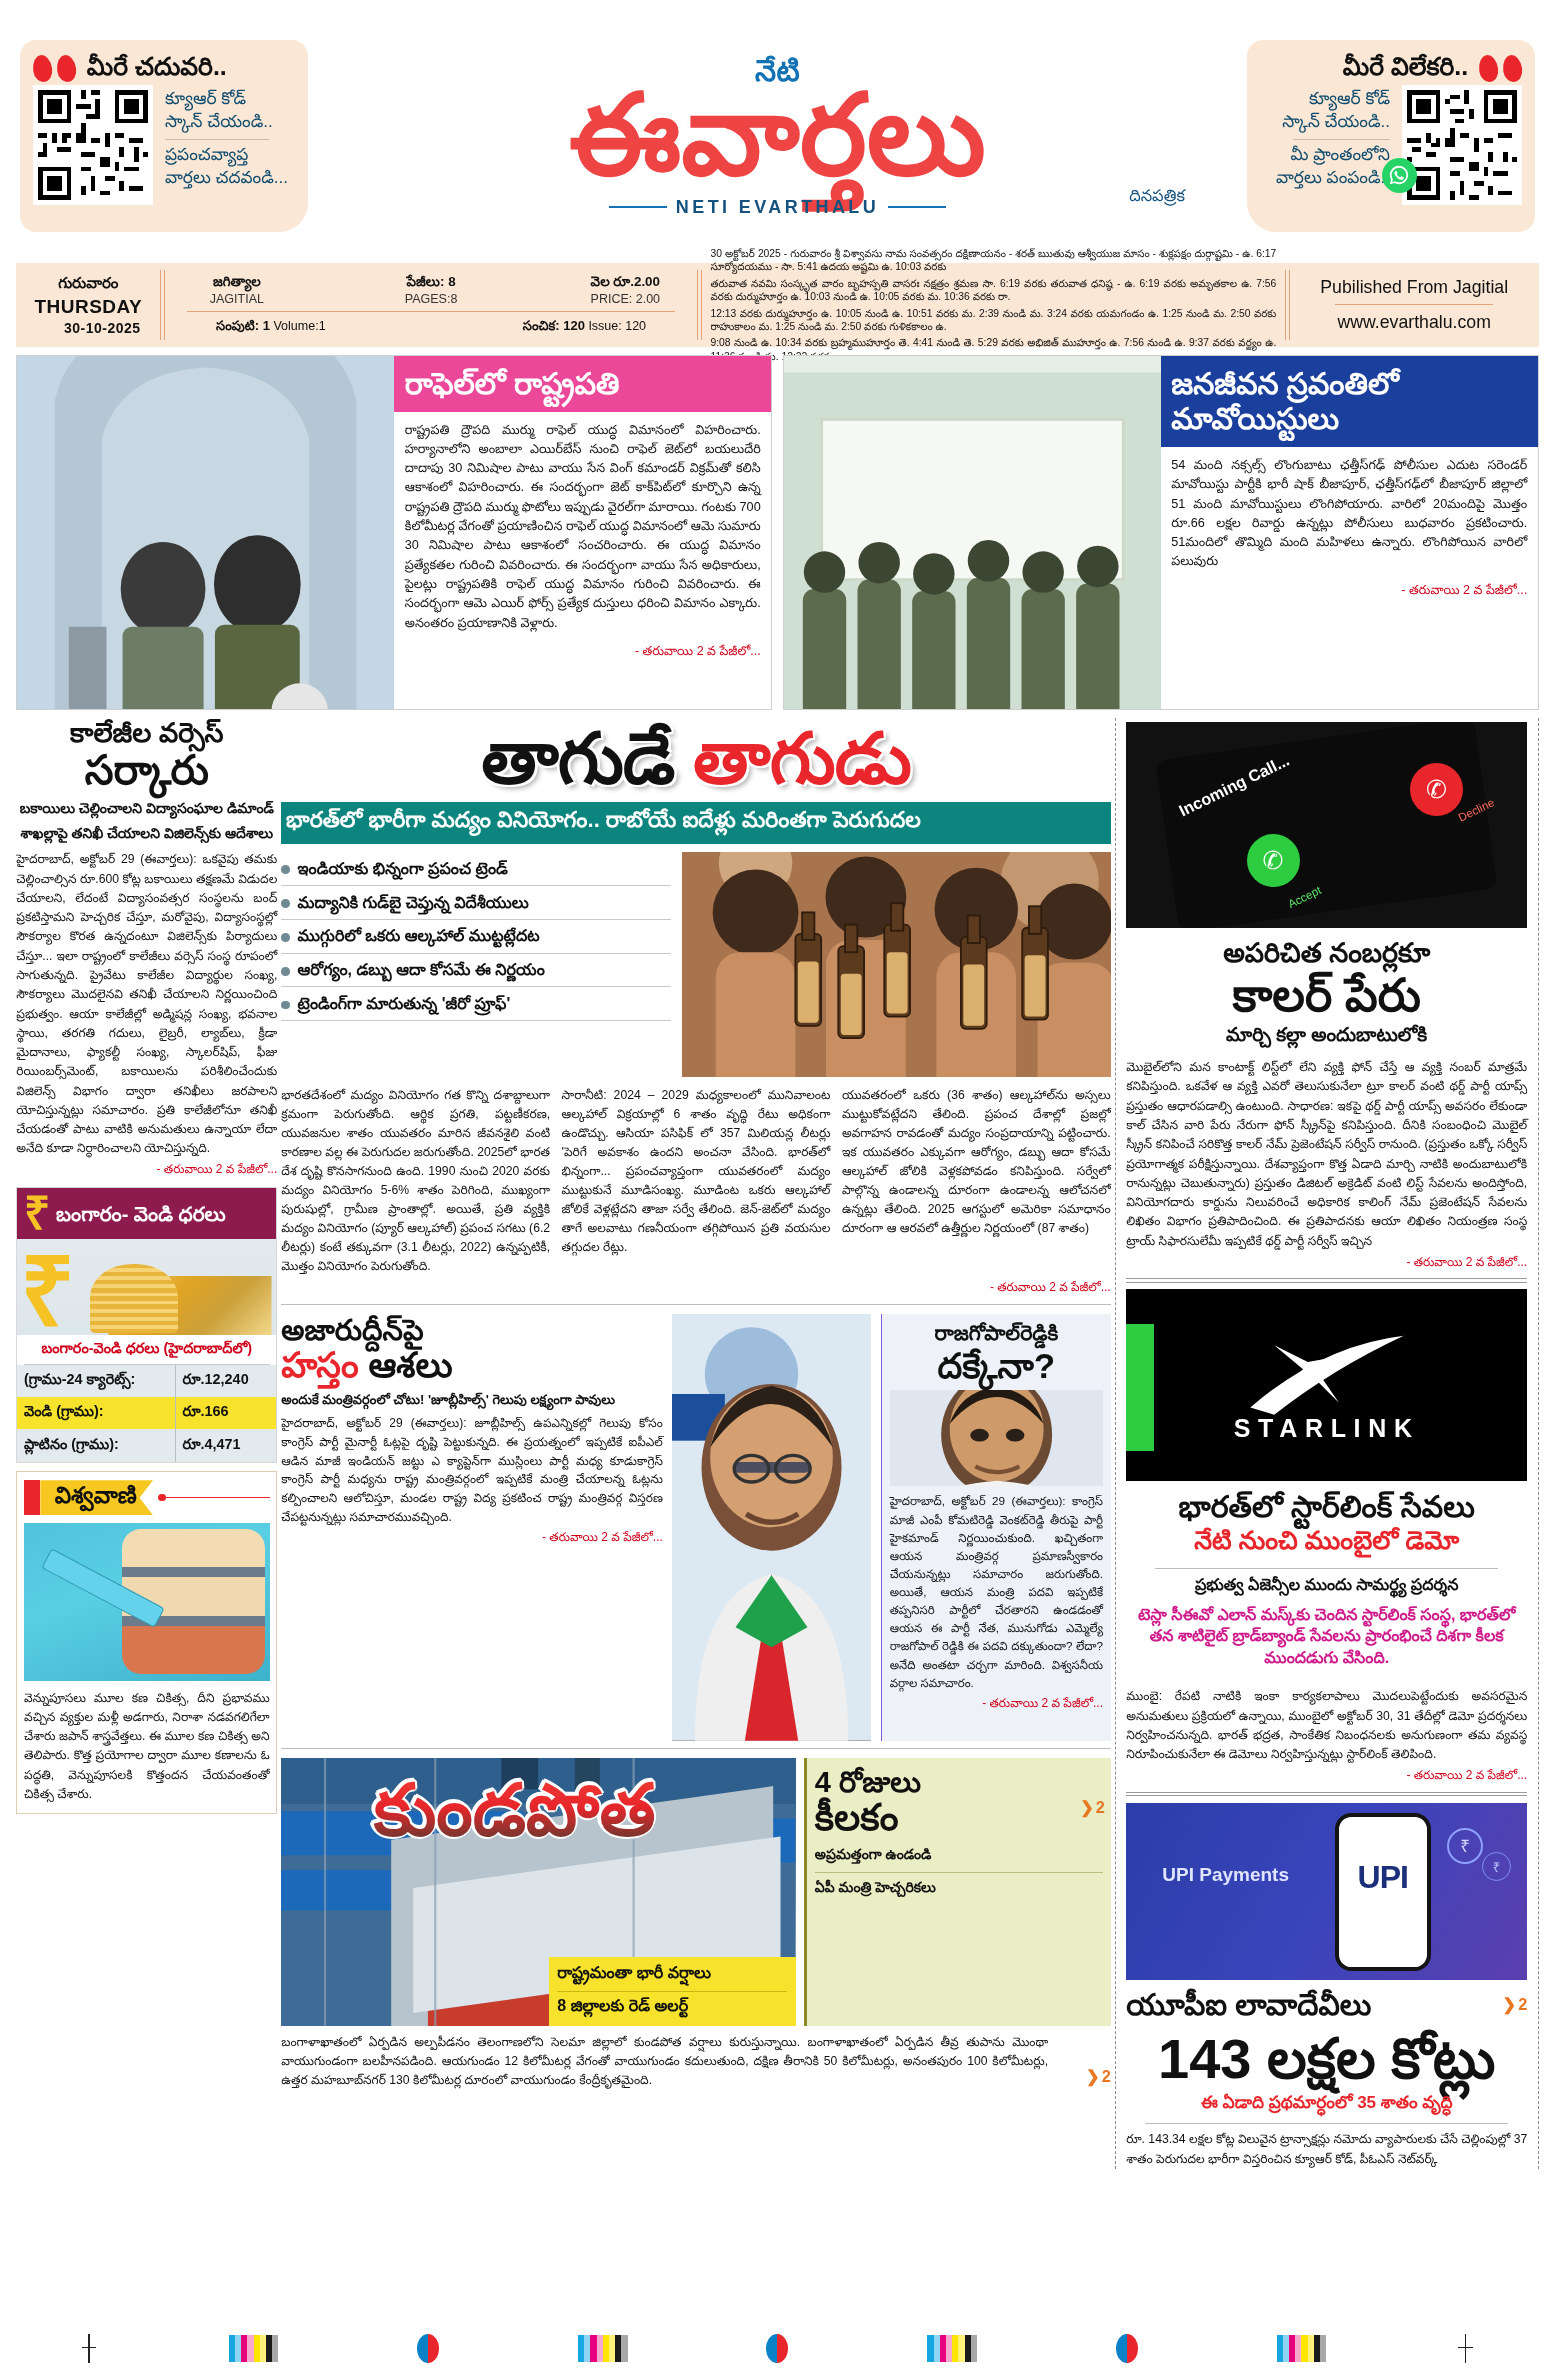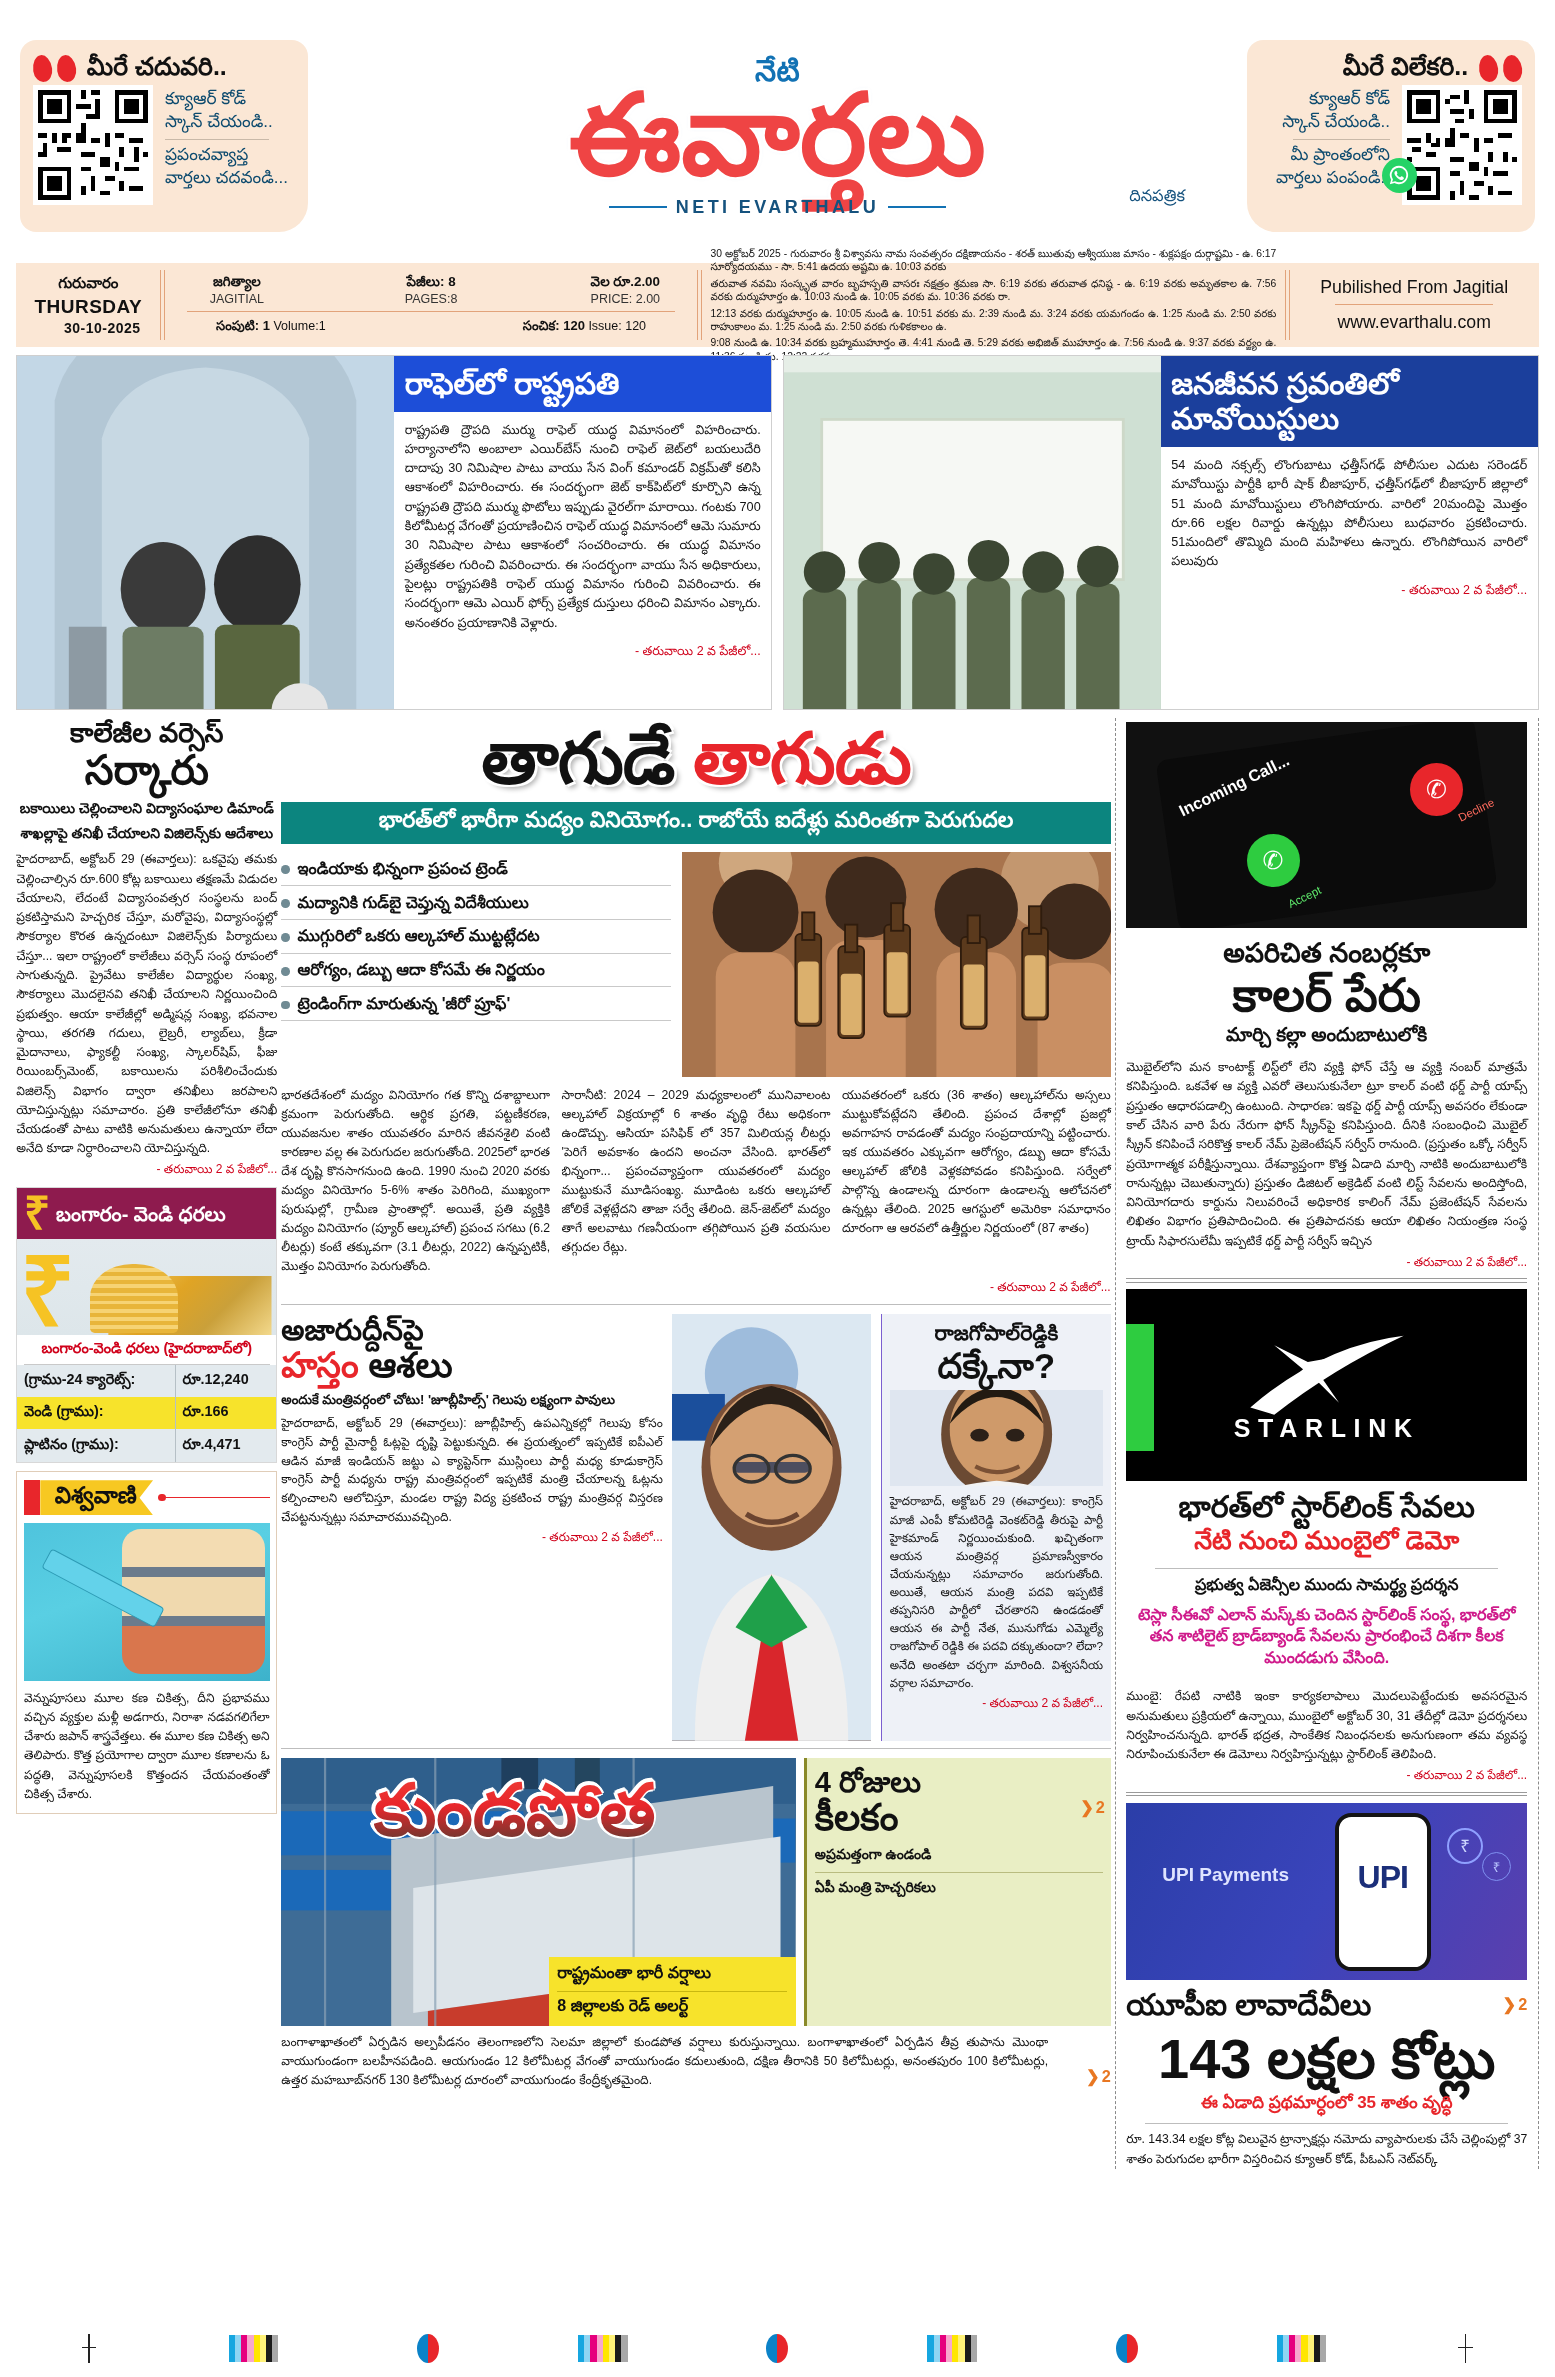--- a/index.html
+++ b/index.html
@@ -66,21 +66,21 @@
   .ib-pub .p1 { font-size:17.7px; }
   .ib-pub .pline { height:1px; background:#e2a37a; width:158px; }
   .ib-pub .p2 { font-size:17.7px; }
 
   
   .toprow { display:flex; gap:10.5px; margin-top:7.7px; }
   .topstory { flex:1; border:1px solid #cfcfcf; background:#fff; display:flex; height:355px; }
   .ts-photo { width:50%; background:#cfd8de; position:relative; overflow:hidden; }
   .ts-right { width:50%; display:flex; flex-direction:column; }
   .ts-head { color:#fff; padding:10.5px 10.5px; font-size:30px; font-weight:700; line-height:1.18; }
-  .ts-head.magenta { background:#1d4ed8; }
+  .ts-head.magenta { background:#ec4899; }
   .ts-head.blue { background:#1b3f9c; }
   .ts-body { padding:8.6px 10.5px; font-size:12.7px; line-height:1.52; text-align:justify; }
   .ts-more { color:#d0021b; font-size:12.5px; text-align:right; padding:2.9px 10.5px 4.8px; }
 
   .rafale-photo { background:linear-gradient(170deg,#b9d2e6 0%,#cfe0ee 45%,#8fa3ae 100%); }
   .maoist-photo { background:linear-gradient(160deg,#cfe3d6 0%,#9fc3a6 40%,#6f8f74 100%); }
 
   
   .maingrid { display:flex; gap:4px; margin-top:8.6px; }
   .col-left  { width:261px; }
@@ -127,21 +127,21 @@
   .vv-img .spine { position:absolute; right:2%; top:4%; width:58%; height:92%;
       background:linear-gradient(180deg,#f3dcb2 0 26%,#6b7b8c 26% 33%,#f0d9ae 33% 60%,#6b7b8c 60% 67%,#d9764d 67% 100%); border-radius:19px;}
   .vv-img .syr { position:absolute; left:6%; top:34%; width:52%; height:14%; background:#63d2ea; transform:rotate(28deg); border-radius:3.8px; border:1.9px solid #2e9bb5;}
   .vv-text { font-size:12.2px; line-height:1.58; text-align:justify; margin-top:7.7px; }
 
   
   .mc-head { text-align:center; padding:4.8px 0 1px; }
   .mc-head .t1 { font-size:71px; font-weight:800; line-height:1; letter-spacing:-1px;
       text-shadow:-2.4px -2.4px 0 #fff,2.4px -2.4px 0 #fff,-2.4px 2.4px 0 #fff,2.4px 2.4px 0 #fff, 4.3px 4.3px 5.8px rgba(0,0,0,.3);}
   .mc-head .t1 .red { color:#e8262b; }
-  .mc-banner { background:#0c857f; color:#fff; font-size:22px; font-weight:700; text-align:center; padding:5.8px 4.8px; margin-top:6.7px; }
+  .mc-banner { background:#0c857f; color:#fff; font-size:22px; font-weight:700; padding:5.8px 4.8px; margin-top:6.7px; }
   .mc-cols { display:flex; gap:10.5px; margin-top:7.7px; }
   .mc-bullets { width:47%; }
   .mc-bullets li { list-style:none; display:flex; gap:7.7px; align-items:flex-start; padding:6.7px 0 6.2px; border-bottom:1px solid #c9c9c9; }
   .mc-bullets li .bd { width:8.6px;height:8.6px;border-radius:50%;background:#6f8a93;flex:0 0 8.6px;margin-top:6.7px;}
   .mc-bullets li span { font-size:16px; font-weight:600; line-height:1.25; }
   .mc-photo { flex:1; height:225px; background:linear-gradient(160deg,#f2c89a 0%,#d79b63 38%,#8a5a3d 100%); position:relative; overflow:hidden; }
   .mc-text3 { display:flex; gap:11.5px; margin-top:8.6px; }
   .mc-text3 > div { flex:1; font-size:12.2px; line-height:1.56; text-align:justify; }
 
   .mid-row2 { display:flex; gap:9.6px; margin-top:8.6px; }

